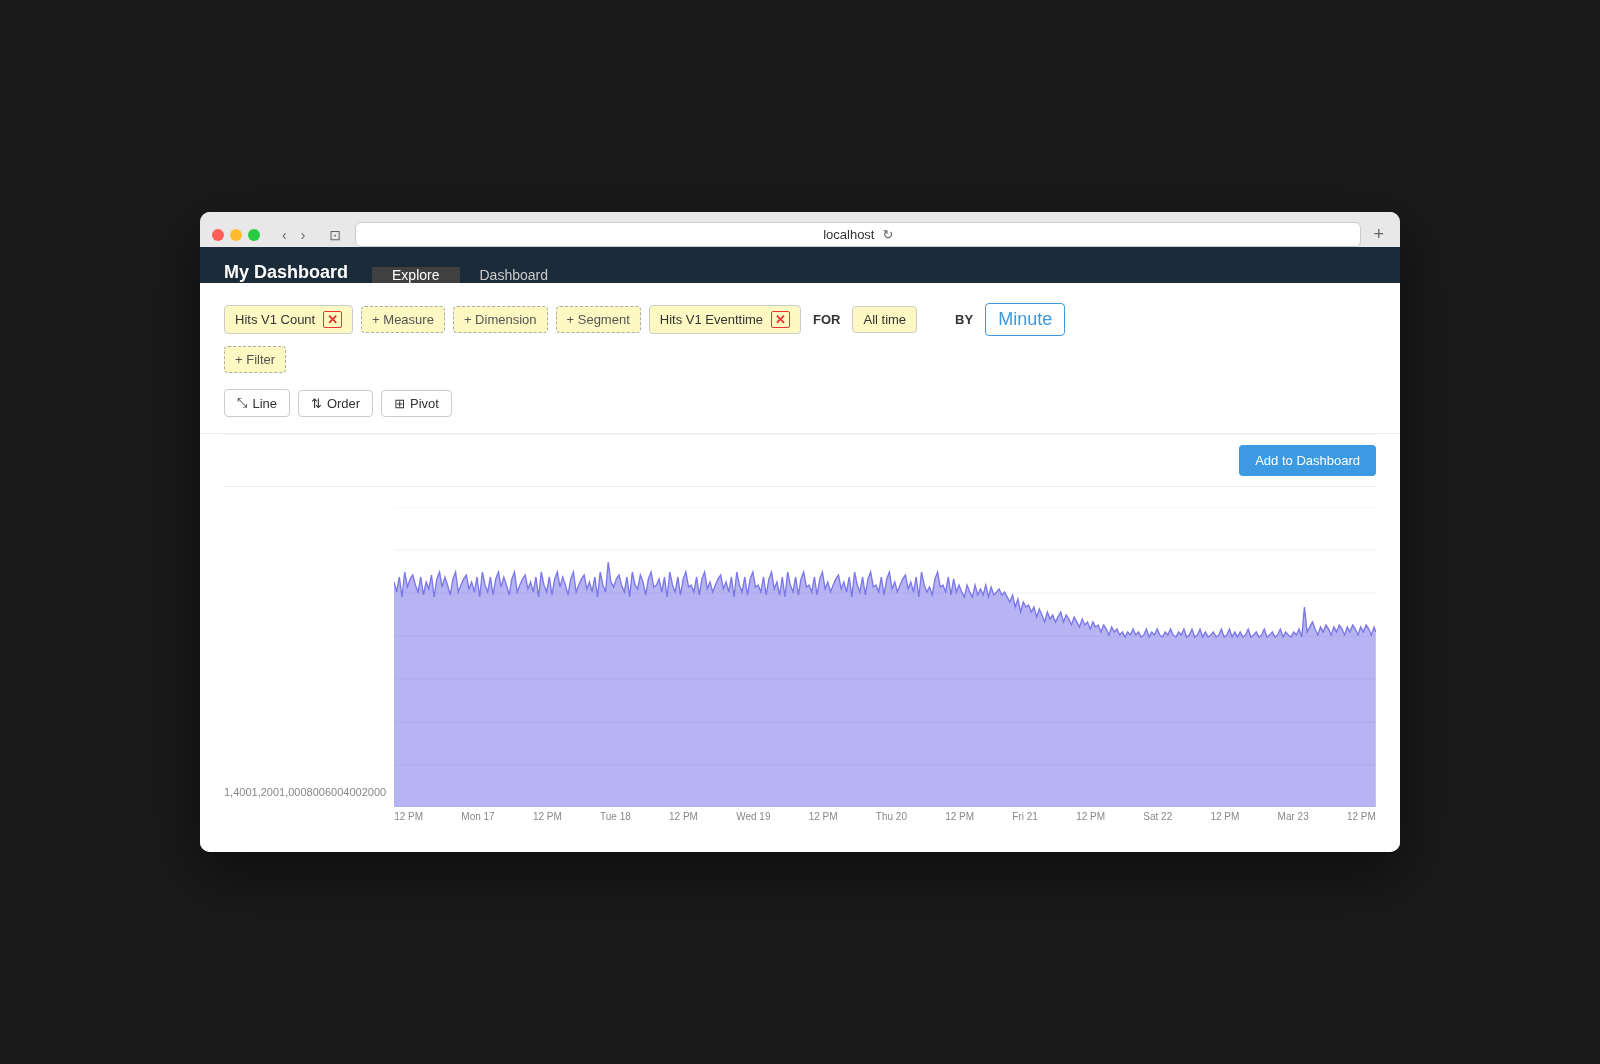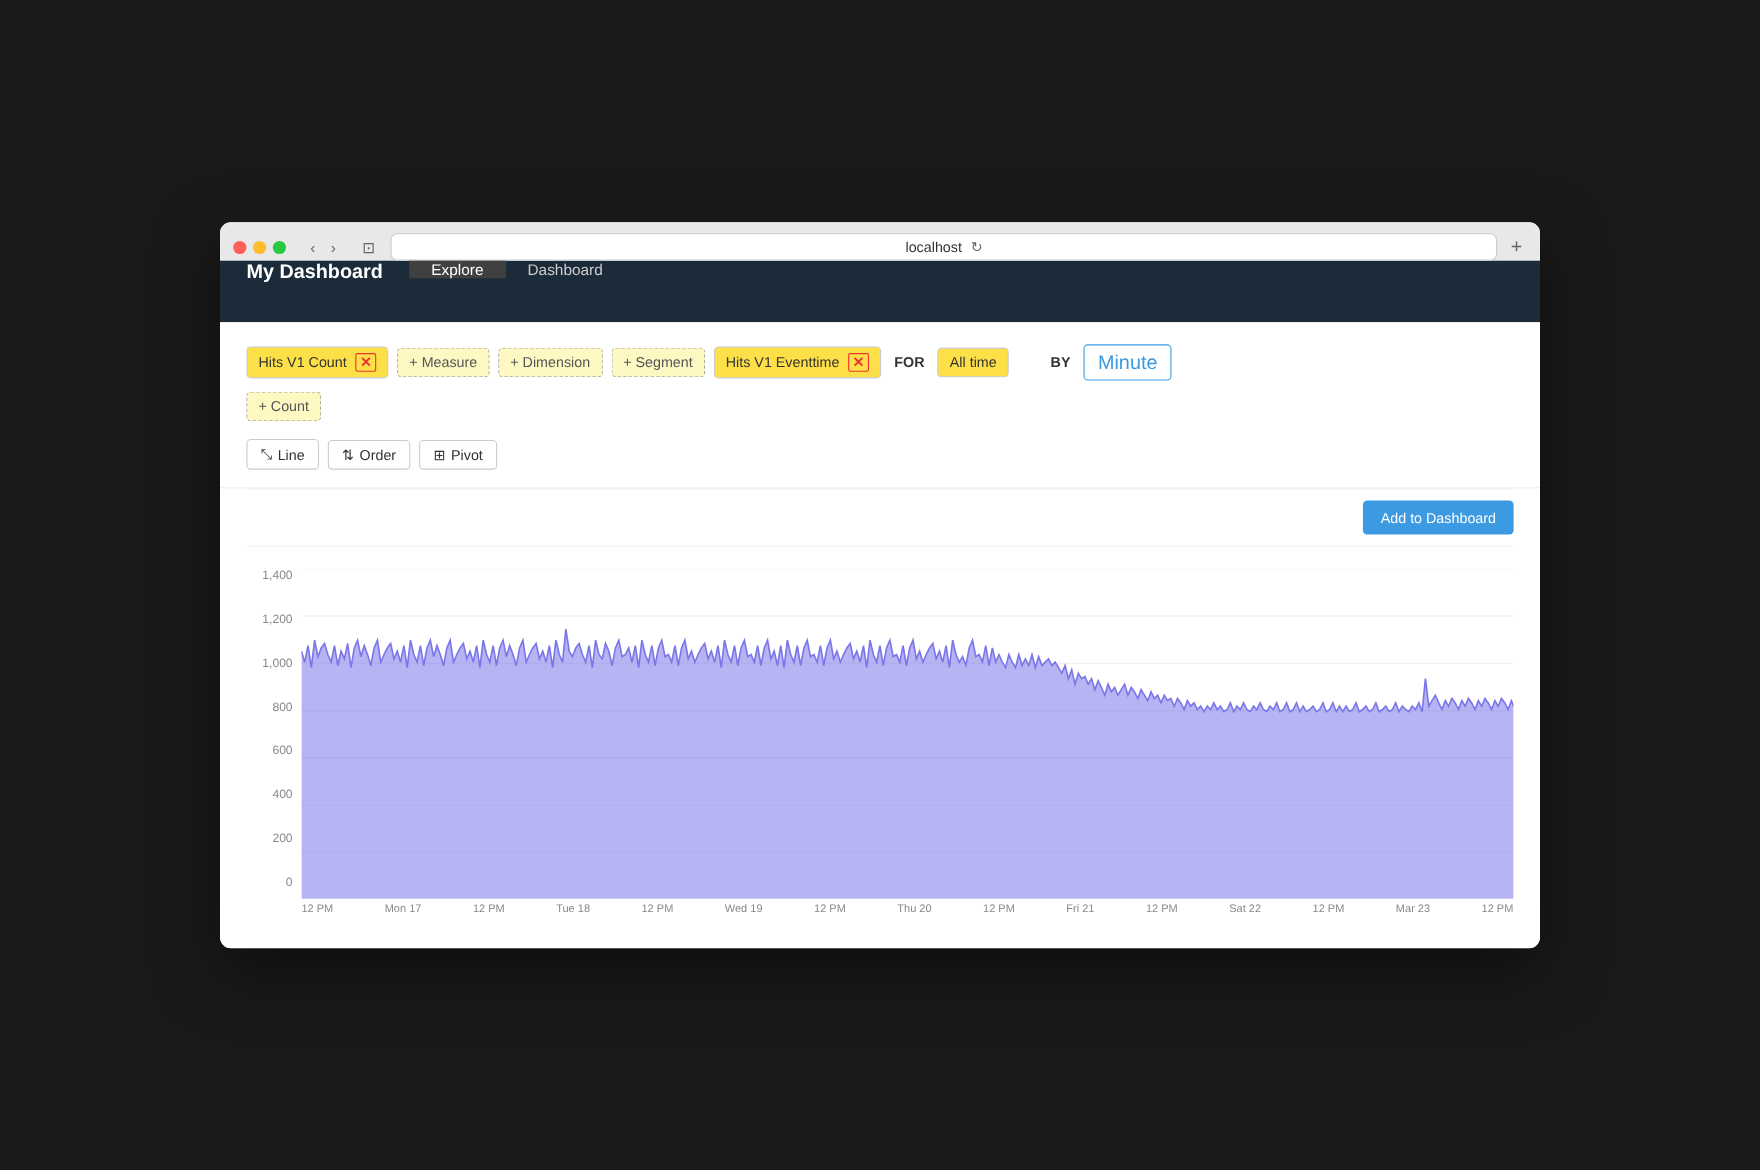--- a/index.html
+++ b/index.html
@@ -108,22 +108,22 @@
       font-size: 18px;
       color: #666;
       cursor: pointer;
       padding: 0 4px;
     }
 
     
     .app-header {
       background: #1c2b3a;
       display: flex;
-      align-items: flex-start;
-      height: 56px;
+      align-items: flex-end;
+      height: 36px;
     }
 
     .app-title {
       color: #fff;
       font-size: 18px;
       font-weight: 600;
       padding: 0 24px;
       display: flex;
       align-items: center;
     }
@@ -164,21 +164,21 @@
     }
 
     .filter-chip {
       display: flex;
       align-items: center;
       border: 1px solid #ccc;
       border-radius: 4px;
       padding: 5px 10px;
       font-size: 13px;
       color: #333;
-      background: #fde047;
+      background: #fef9c3;
       cursor: pointer;
       gap: 4px;
     }
 
     .filter-chip .remove-btn {
       color: #e33;
       font-weight: bold;
       font-size: 13px;
       border: 1px solid #e33;
       border-radius: 2px;
@@ -264,21 +264,21 @@
       position: relative;
     }
 
     .chart-wrapper {
       display: flex;
       gap: 0;
     }
 
     .y-axis {
       display: flex;
-      flex-direction: column;
+      flex-direction: row;
       justify-content: space-between;
       align-items: flex-end;
       padding-right: 8px;
       padding-bottom: 24px;
       min-width: 50px;
     }
 
     .y-label {
       font-size: 11px;
       color: #888;
@@ -380,21 +380,21 @@
         <span>All time</span>
       </div>
       <span class="by-label">BY</span>
       <div class="minute-chip">
         <span>Minute</span>
       </div>
     </div>
 
     <div class="second-row">
       <div class="filter-chip filter-chip-dashed">
-        <span>+ Count</span>
+        <span>+ Filter</span>
       </div>
     </div>
 
     <div class="filter-row" style="margin-bottom: 0;">
       <button class="view-btn">
         <span>⤡</span>
         <span>Line</span>
       </button>
       <button class="view-btn">
         <span>⇅</span>

